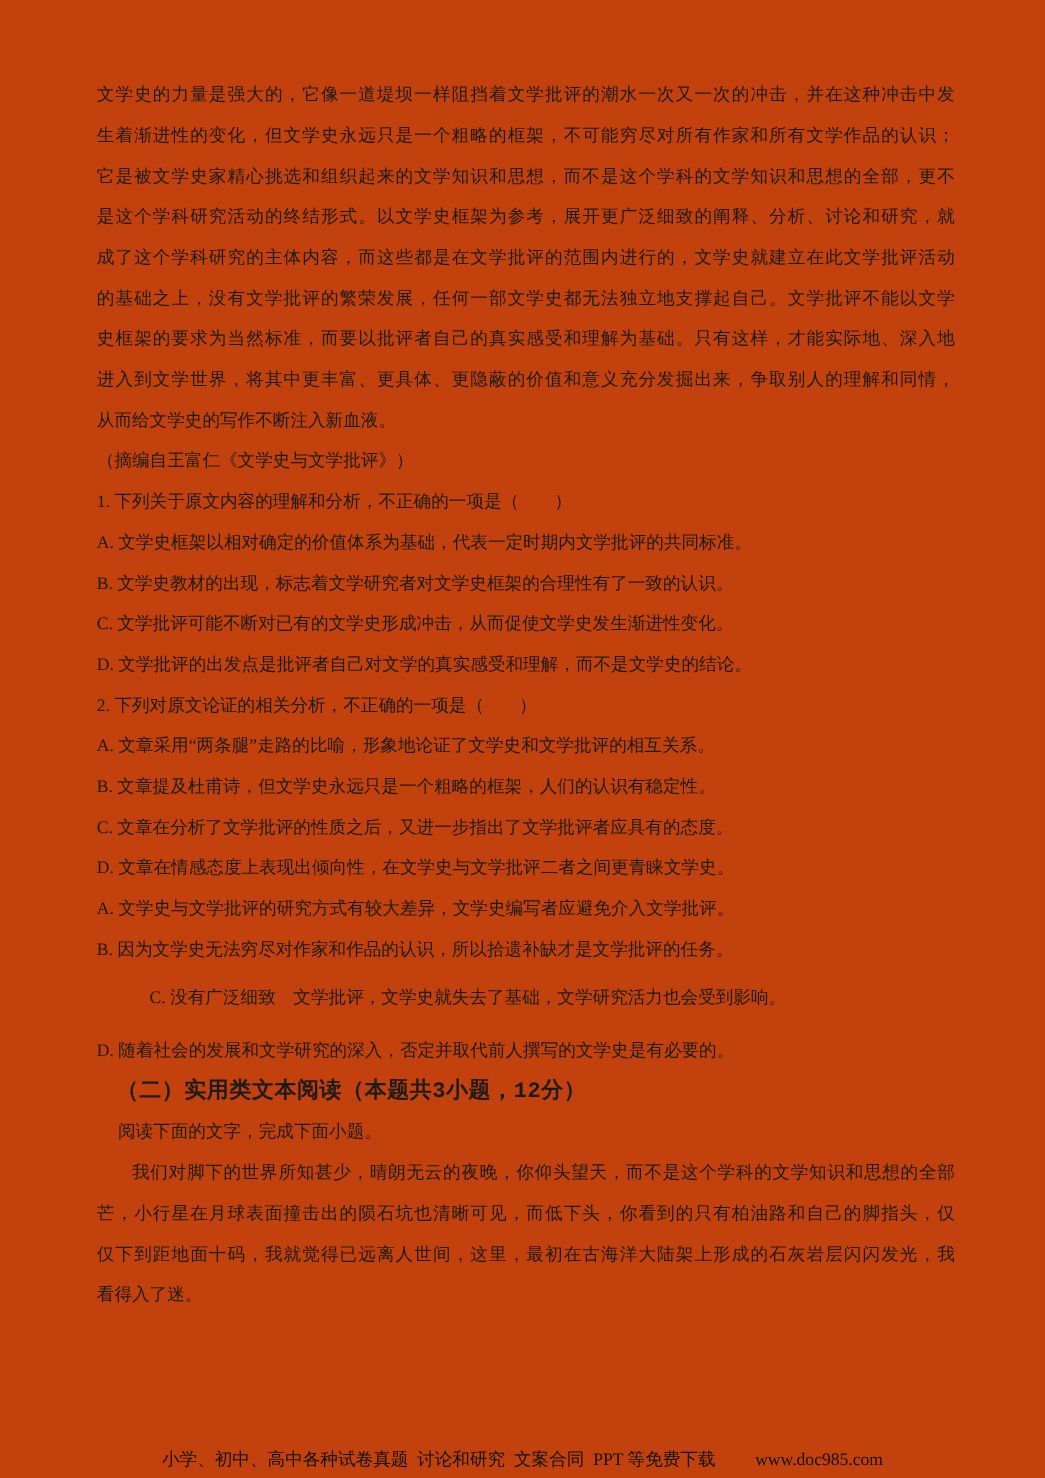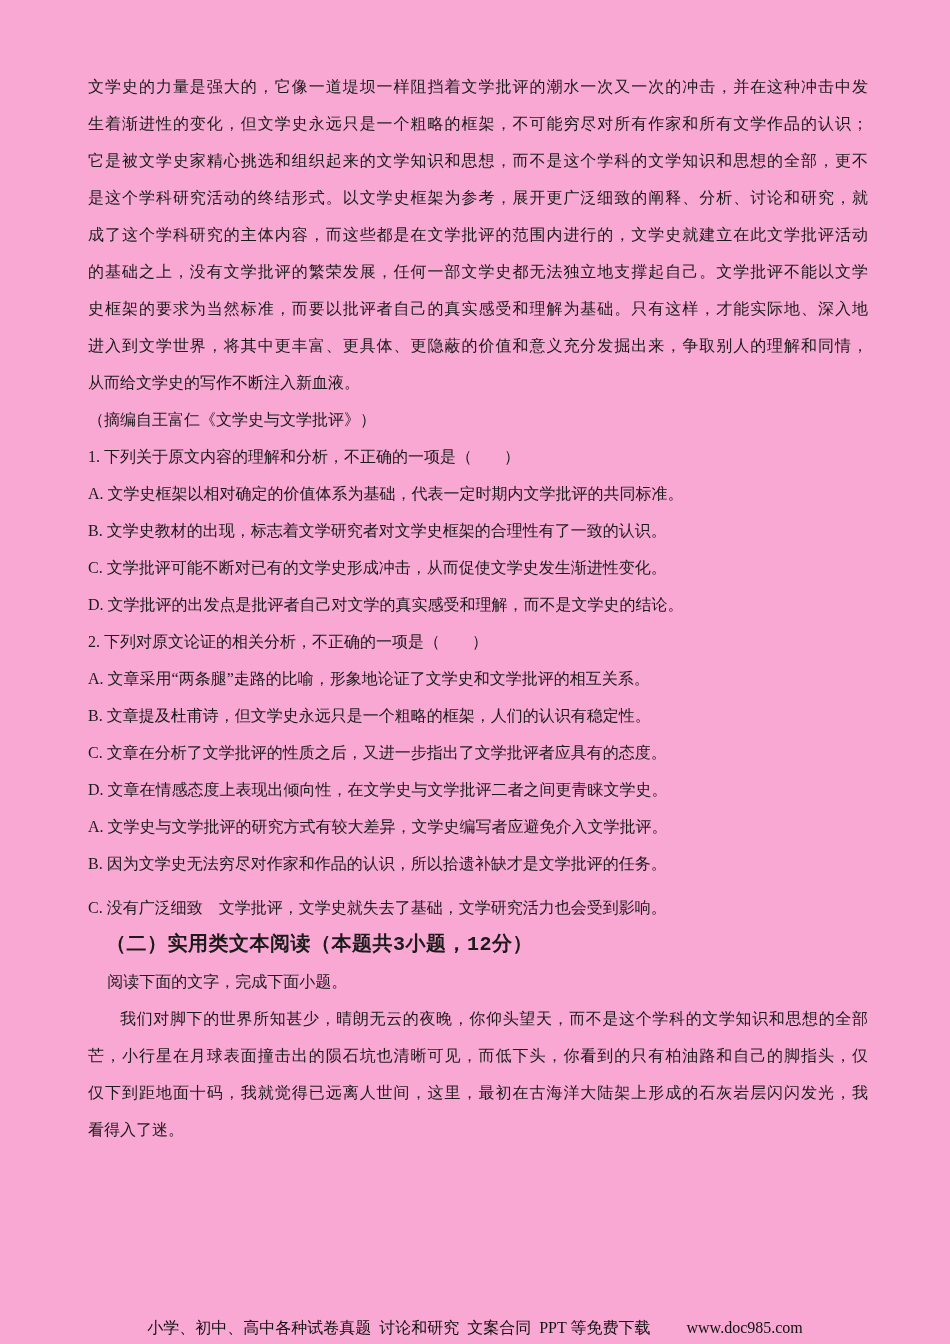--- a/index.html
+++ b/index.html
@@ -11,21 +11,21 @@
     width: 950px;
     height: 1344px;
     position: relative;
     overflow: hidden;
     font-family: "Liberation Serif", "DejaVu Serif", serif;
     color: #1b1b1b;
   }
   .page {
     position: absolute;
     inset: 0;
-    background: #f9a8d4;
+    background: #c2410c;
   }
   .content {
     position: absolute;
     left: 88px;
     top: 68px;
     width: 780px;
   }
   .ln {
     font-size: 16px;
     line-height: 37px;
@@ -38,21 +38,21 @@
     text-align-last: justify;
   }
   .indent2 { text-indent: 2em; }
   .attribution {
     text-align: left;
     white-space: nowrap;
     margin-right: -14px;
   }
   .q-stem { }
   .q-option { }
-  .gap7  { margin-top: 7px; }
+  .gap7  { margin-top: 7px; margin-left: 48px; }
   .gap11 { margin-top: 11px; }
   .section-heading {
     font-family: Liberation Mono, monospace;
     font-weight: bold;
     font-size: 20px;
     line-height: 37px;
     height: 37px;
     text-indent: 0.9em;
     white-space: nowrap;
     letter-spacing: 0.5px;
@@ -103,20 +103,21 @@
       <div class="ln q-option">A. 文章采用“两条腿”走路的比喻，形象地论证了文学史和文学批评的相互关系。</div>
       <div class="ln q-option">B. 文章提及杜甫诗，但文学史永远只是一个粗略的框架，人们的认识有稳定性。</div>
       <div class="ln q-option">C. 文章在分析了文学批评的性质之后，又进一步指出了文学批评者应具有的态度。</div>
       <div class="ln q-option">D. 文章在情感态度上表现出倾向性，在文学史与文学批评二者之间更青睐文学史。</div>
     </div>
 
     <div>
       <div class="ln q-option">A. 文学史与文学批评的研究方式有较大差异，文学史编写者应避免介入文学批评。</div>
       <div class="ln q-option">B. 因为文学史无法穷尽对作家和作品的认识，所以拾遗补缺才是文学批评的任务。</div>
       <div class="ln q-option gap7">C. 没有广泛细致　文学批评，文学史就失去了基础，文学研究活力也会受到影响。</div>
+      <div class="ln q-option gap11">D. 随着社会的发展和文学研究的深入，否定并取代前人撰写的文学史是有必要的。</div>
     </div>
 
     <div>
       <div class="section-heading">（二）实用类文本阅读（本题共3小题，12分）</div>
       <div class="ln instruction">阅读下面的文字，完成下面小题。</div>
       <div class="ln jl indent2">我们对脚下的世界所知甚少，晴朗无云的夜晚，你仰头望天，而不是这个学科的文学知识和思想的全部</div>
       <div class="ln jl">芒，小行星在月球表面撞击出的陨石坑也清晰可见，而低下头，你看到的只有柏油路和自己的脚指头，仅</div>
       <div class="ln jl">仅下到距地面十码，我就觉得已远离人世间，这里，最初在古海洋大陆架上形成的石灰岩层闪闪发光，我</div>
       <div class="ln">看得入了迷。</div>
     </div>

